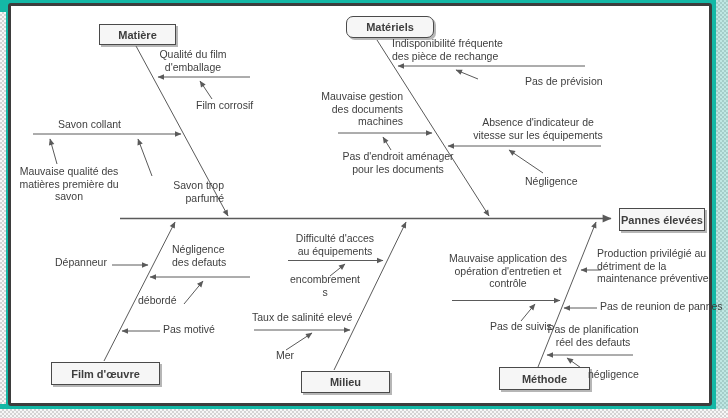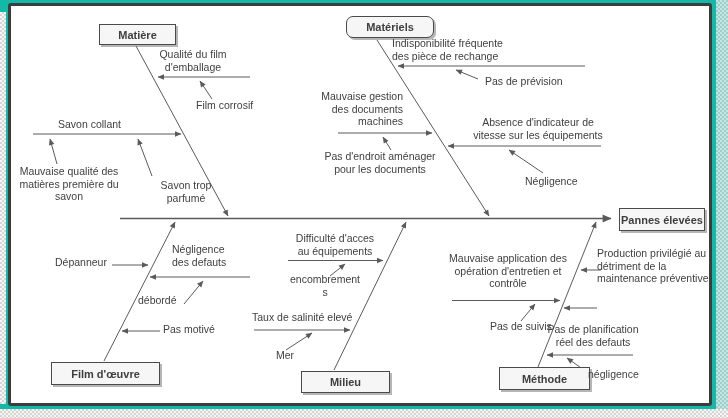--- a/index.html
+++ b/index.html
@@ -82,38 +82,39 @@
   <div class="cat" style="left:346px;top:16px;width:88px;height:22px;border-radius:7px;">Matériels</div>
   <div class="cat" style="left:51px;top:362px;width:109px;height:23px;">Film d'œuvre</div>
   <div class="cat" style="left:301px;top:371px;width:89px;height:22px;">Milieu</div>
   <div class="cat" style="left:499px;top:367px;width:91px;height:23px;">Méthode</div>
   <div class="cat" style="left:619px;top:208px;width:86px;height:23px;">Pannes élevées</div>
 
   <div class="lbl c" style="left:141px;top:48px;width:104px;">Qualité du film d'emballage</div>
   <div class="lbl nw" style="left:196px;top:99px;">Film corrosif</div>
   <div class="lbl nw" style="left:58px;top:118px;">Savon collant</div>
   <div class="lbl c" style="left:10px;top:165px;width:118px;">Mauvaise qualité des matières première du savon</div>
-  <div class="lbl c" style="left:148px;top:179px;width:76px;">Savon trop parfumé</div>
+  <div class="lbl c" style="left:148px;top:179px;width:76px;text-align:right;">Savon trop parfumé</div>
 
   <div class="lbl" style="left:392px;top:37px;width:124px;">Indisponibilité fréquente des pièce de rechange</div>
-  <div class="lbl nw" style="left:453px;top:75px;padding-left:32px;">Pas de prévision</div>
+  <div class="lbl nw" style="left:493px;top:75px;padding-left:32px;">Pas de prévision</div>
   <div class="lbl c" style="left:313px;top:90px;width:90px;text-align:right;">Mauvaise gestion des documents machines</div>
-  <div class="lbl c" style="left:317px;top:150px;width:126px;">Pas d'endroit aménager pour les documents</div>
+  <div class="lbl c" style="left:335px;top:150px;width:126px;">Pas d'endroit aménager pour les documents</div>
   <div class="lbl c" style="left:468px;top:116px;width:140px;">Absence d'indicateur de vitesse sur les équipements</div>
   <div class="lbl nw" style="left:525px;top:175px;">Négligence</div>
 
   <div class="lbl nw" style="left:55px;top:256px;">Dépanneur</div>
   <div class="lbl" style="left:172px;top:243px;width:64px;">Négligence des defauts</div>
   <div class="lbl nw" style="left:138px;top:294px;">débordé</div>
   <div class="lbl nw" style="left:163px;top:323px;">Pas motivé</div>
 
   <div class="lbl c" style="left:290px;top:232px;width:90px;">Difficulté d'acces au équipements</div>
   <div class="lbl c" style="left:288px;top:273px;width:74px;">encombrement s</div>
   <div class="lbl nw" style="left:252px;top:311px;">Taux de salinité elevé</div>
   <div class="lbl nw" style="left:276px;top:349px;">Mer</div>
 
   <div class="lbl c" style="left:445px;top:252px;width:126px;">Mauvaise application des opération d'entretien et contrôle</div>
   <div class="lbl nw" style="left:490px;top:320px;">Pas de suivis</div>
   <div class="lbl" style="left:597px;top:247px;width:118px;">Production privilégié au détriment de la maintenance préventive</div>
+  <div class="lbl nw" style="left:600px;top:300px;">Pas de reunion de pannes</div>
   <div class="lbl c" style="left:545px;top:323px;width:96px;">Pas de planification réel des defauts</div>
   <div class="lbl nw" style="left:588px;top:368px;">négligence</div>
 
 </div>
 
 </body></html>

